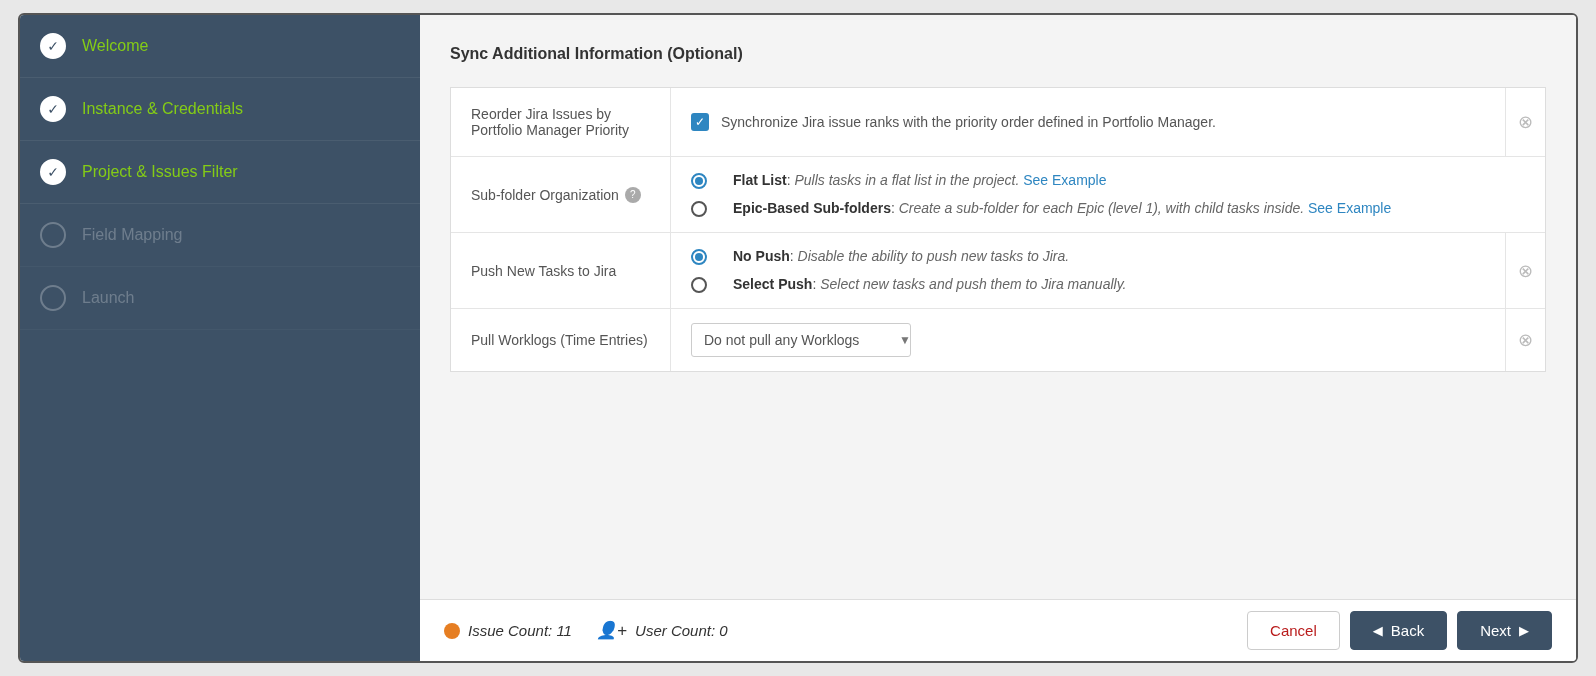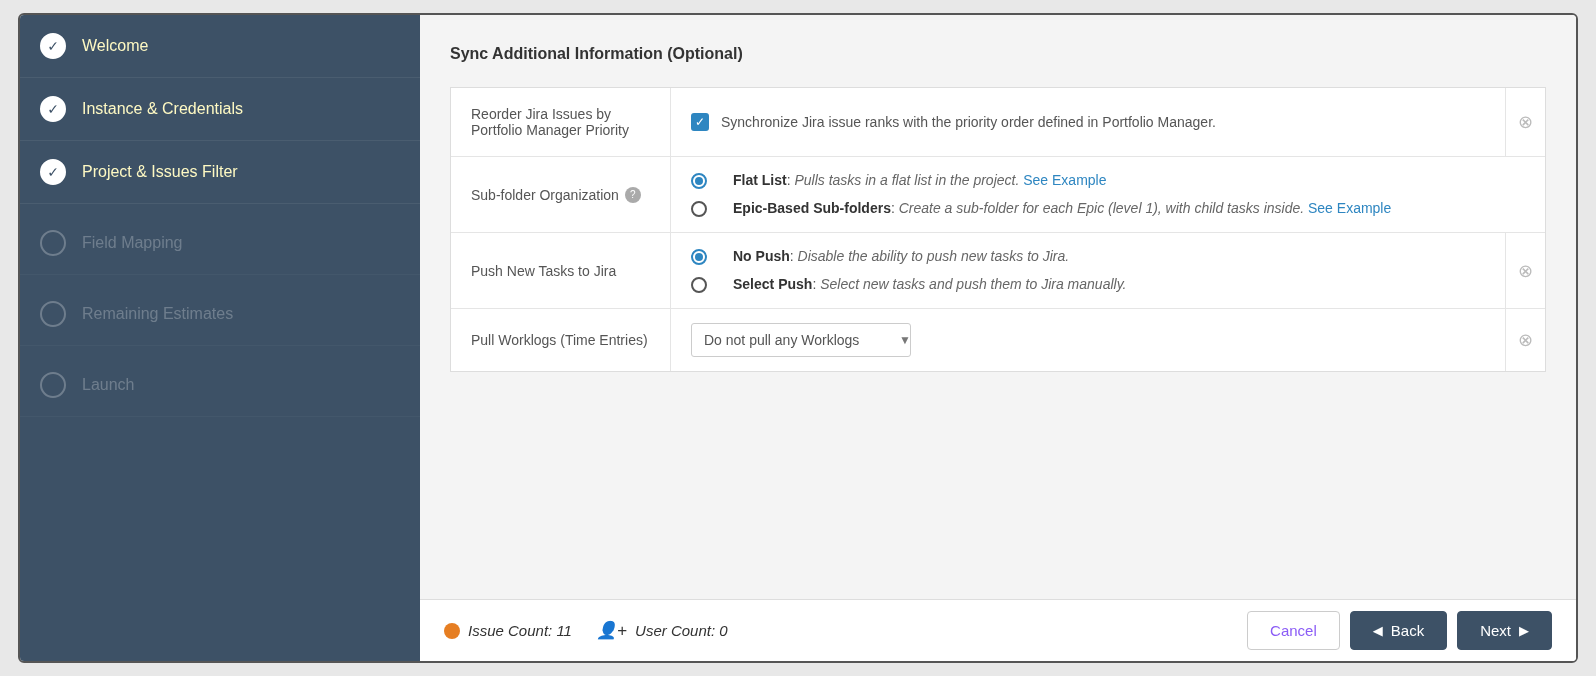--- a/index.html
+++ b/index.html
@@ -40,42 +40,41 @@
       padding: 18px 20px;
       cursor: pointer;
       border-bottom: 1px solid rgba(255,255,255,0.07);
     }
     .sidebar-item.active {
       background: #2e3f52;
     }
     .sidebar-item.disabled {
       opacity: 0.5;
       cursor: default;
-      margin-top: 8px;
     }
     .sidebar-item .step-icon {
       width: 26px;
       height: 26px;
       border-radius: 50%;
       border: 2px solid #fff;
       display: flex;
       align-items: center;
       justify-content: center;
       margin-right: 16px;
       flex-shrink: 0;
       color: #fff;
       font-size: 14px;
     }
     .sidebar-item .step-icon.completed {
       background: #fff;
       color: #3d5166;
       border-color: #fff;
     }
     .sidebar-item .step-label {
-      color: #fef9c3;
+      color: #84cc16;
       font-size: 16px;
       font-weight: 500;
     }
     .sidebar-item.disabled .step-label {
       color: #a0aab4;
     }
     .sidebar-item.disabled .step-icon {
       border-color: #a0aab4;
     }
     
@@ -290,21 +289,21 @@
       align-items: center;
       gap: 10px;
     }
     .btn {
       padding: 10px 22px;
       border-radius: 4px;
       font-size: 15px;
       cursor: pointer;
       border: 1px solid #ccc;
       background: #fff;
-      color: #8b5cf6;
+      color: #b91c1c;
       font-weight: 500;
     }
     .btn-primary {
       background: #3d5166;
       color: #fff;
       border-color: #3d5166;
       display: flex;
       align-items: center;
       gap: 8px;
     }
@@ -342,24 +341,20 @@
         <div class="step-icon completed">✓</div>
         <span class="step-label">Project &amp; Issues Filter</span>
       </div>
 
 
       <div class="sidebar-item disabled">
         <div class="step-icon" style="border-color:#a0aab4;"></div>
         <span class="step-label">Field Mapping</span>
       </div>
 
-      <div class="sidebar-item disabled">
-        <div class="step-icon" style="border-color:#a0aab4;"></div>
-        <span class="step-label">Remaining Estimates</span>
-      </div>
 
       <div class="sidebar-item disabled">
         <div class="step-icon" style="border-color:#a0aab4;"></div>
         <span class="step-label">Launch</span>
       </div>
     </div>
 
     <div class="content">
       <div class="content-body">
         <div class="section-title">Sync Additional Information (Optional)</div>

